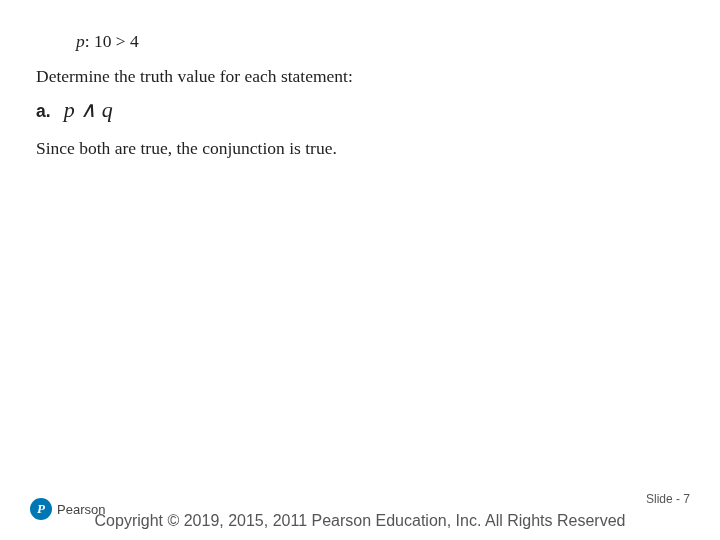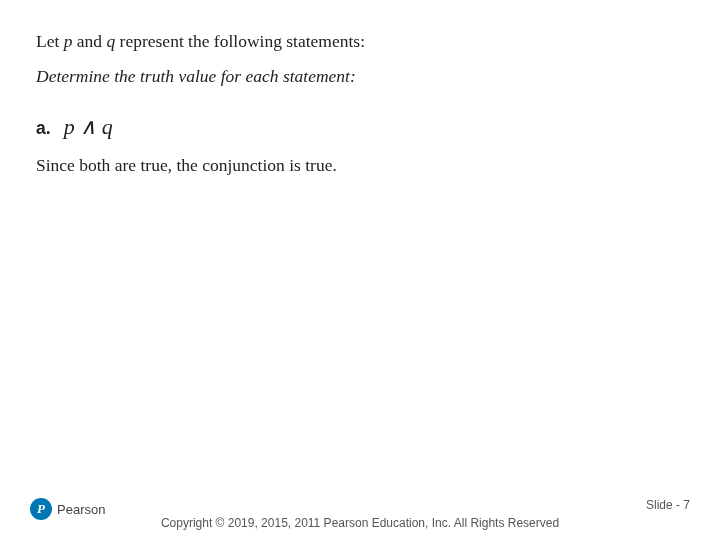--- a/index.html
+++ b/index.html
@@ -103,45 +103,45 @@
 
     .pearson-logo-text {
       font-family: Arial, Helvetica, sans-serif;
       font-size: 13px;
       color: #444;
     }
 
     .slide-number {
       position: absolute;
       right: 30px;
-      bottom: 18px;
+      bottom: 24px;
       font-family: Arial, Helvetica, sans-serif;
       font-size: 12px;
       color: #555;
     }
 
     .copyright {
       font-family: Arial, Helvetica, sans-serif;
-      font-size: 12px;
+      font-size: 16px;
       color: #555;
       text-align: right;
     }
   </style>
 </head>
 <body>
 
 <div class="slide-content">
 
 
-  <div class="body-text section-block">
-    Let <span class="math">p</span> and <span class="math">q</span> represent the following statements:
+
+  <div class="body-text indent section-block">
+    <span class="math">p</span>: 10 &gt; 4
   </div>
 
-
-  <div class="body-text section-block" style="margin-top:6px; margin-bottom:20px;font-style:italic;">
+  <div class="body-text section-block" style="margin-top:6px; margin-bottom:3px;">
     Determine the truth value for each statement:
   </div>
 
   <div class="body-text section-block">
     <span class="bold-label">a.</span>
     &nbsp;
     <span class="math-expression"><em>p</em> ∧ <em>q</em></span>
   </div>
   <div class="body-text section-block" style="margin-bottom:0;">
     Since both are true, the conjunction is true.

